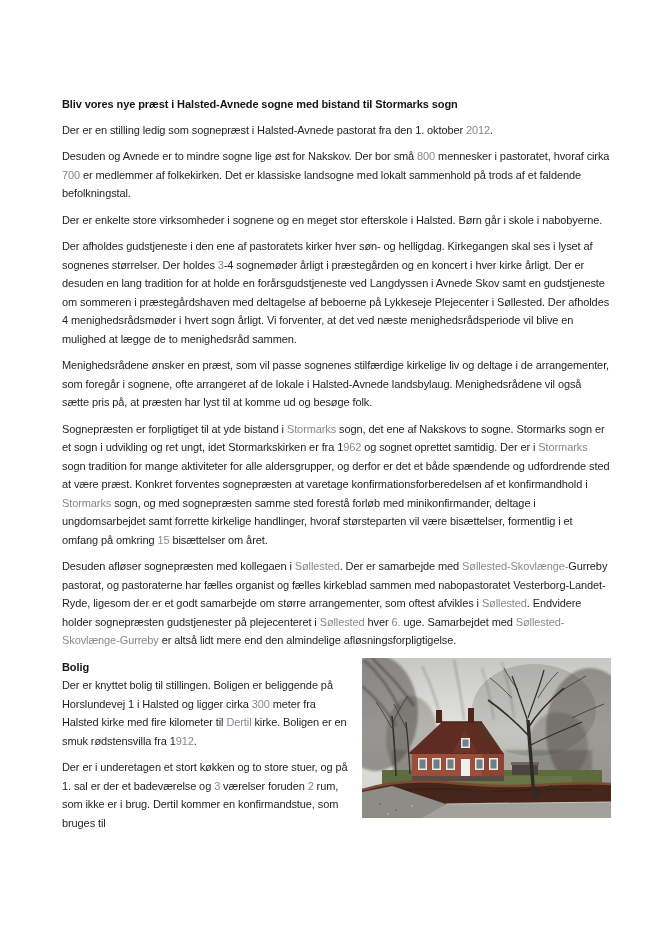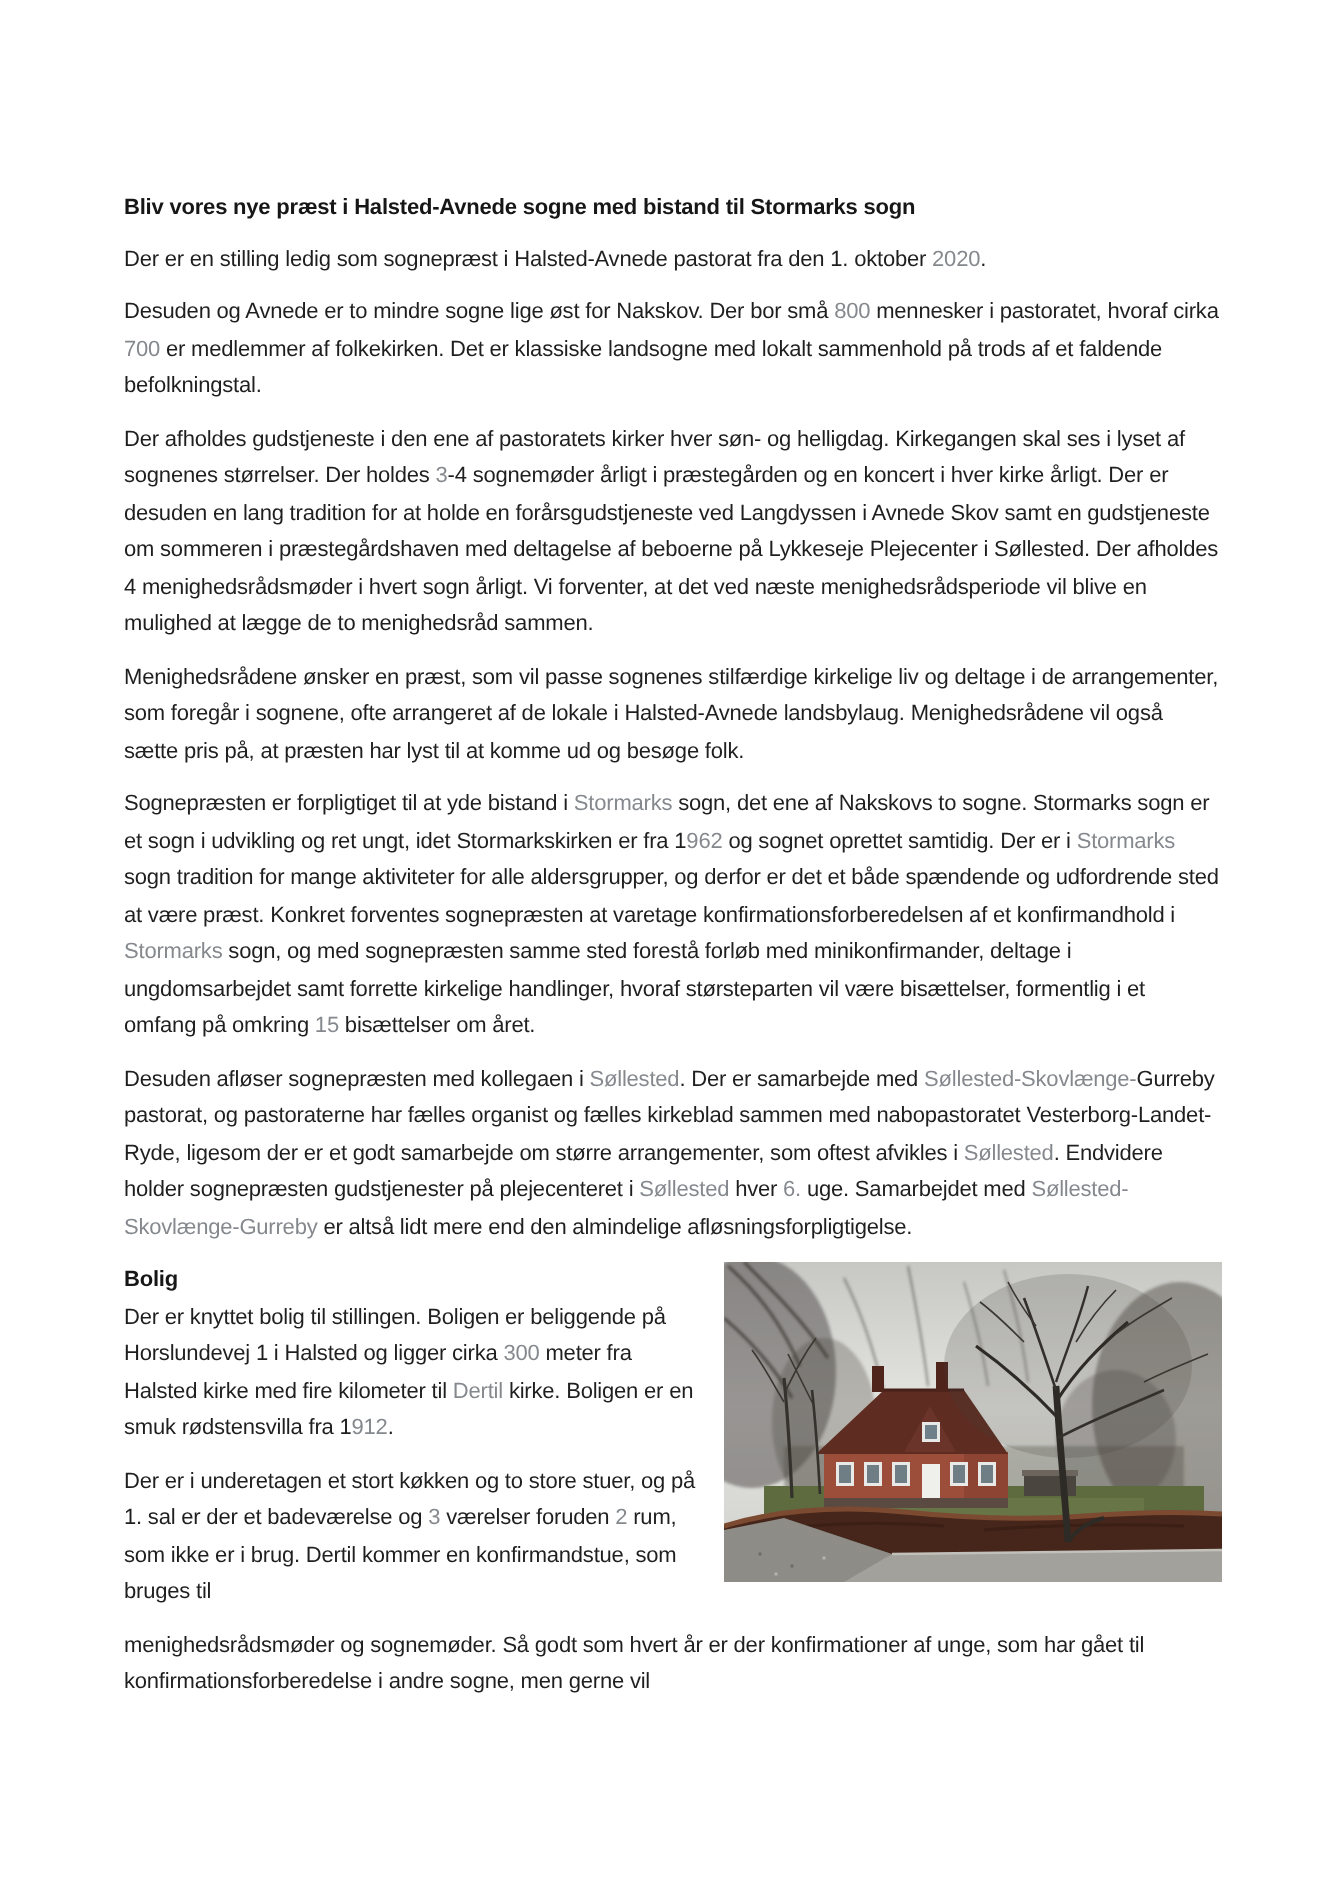--- a/index.html
+++ b/index.html
@@ -42,24 +42,25 @@
   figure.photo svg{display:block;width:249px;height:160px;}
 </style>
 </head>
 <body>
 
 <div class="page">
   <div class="content">
 
     <h1 class="doc-title">Bliv vores nye præst i Halsted-Avnede sogne med bistand til Stormarks sogn</h1>
 
-    <p class="doc-par"><span>Der er en stilling ledig som sognepræst i Halsted-Avnede pastorat fra den 1. oktober </span><span class="muted">2020</span><span>.</span></p>
+    <p class="doc-par"><span>Der er en stilling ledig som sognepræst i Halsted-Avnede pastorat fra den 1. oktober </span><span class="muted">2012</span><span>.</span></p>
 
     <p class="doc-par"><span>Desuden og Avnede er to mindre sogne lige øst for Nakskov. Der bor små </span><span class="muted">800</span><span> mennesker i pastoratet, hvoraf cirka </span><span class="muted">700</span><span> er medlemmer af folkekirken. Det er klassiske landsogne med lokalt sammenhold på trods af et faldende befolkningstal.</span></p>
 
+    <p class="doc-par"><span>Der er enkelte store virksomheder i sognene og en meget stor efterskole i Halsted. Børn går i skole i nabobyerne.</span></p>
 
     <p class="doc-par"><span>Der afholdes gudstjeneste i den ene af pastoratets kirker hver søn- og helligdag. Kirkegangen skal ses i lyset af sognenes størrelser. Der holdes </span><span class="muted">3</span><span>-4 sognemøder årligt i præstegården og en koncert i hver kirke årligt. Der er desuden en lang tradition for at holde en forårsgudstjeneste ved Langdyssen i Avnede Skov samt en gudstjeneste om sommeren i præstegårdshaven med deltagelse af beboerne på Lykkeseje Plejecenter i Søllested. Der afholdes 4 menighedsrådsmøder i hvert sogn årligt. Vi forventer, at det ved næste menighedsrådsperiode vil blive en mulighed at lægge de to menighedsråd sammen.</span></p>
 
     <p class="doc-par"><span>Menighedsrådene ønsker en præst, som vil passe sognenes stilfærdige kirkelige liv og deltage i de arrangementer, som foregår i sognene, ofte arrangeret af de lokale i Halsted-Avnede landsbylaug. Menighedsrådene vil også sætte pris på, at præsten har lyst til at komme ud og besøge folk.</span></p>
 
     <p class="doc-par"><span>Sognepræsten er forpligtiget til at yde bistand i </span><span class="muted">Stormarks</span><span> sogn, det ene af Nakskovs to sogne. Stormarks sogn er et sogn i udvikling og ret ungt, idet Stormarkskirken er fra 1</span><span class="muted">962</span><span> og sognet oprettet samtidig. Der er i </span><span class="muted">Stormarks</span><span> sogn tradition for mange aktiviteter for alle aldersgrupper, og derfor er det et både spændende og udfordrende sted at være præst. Konkret forventes sognepræsten at varetage konfirmationsforberedelsen af et konfirmandhold i </span><span class="muted">Stormarks</span><span> sogn, og med sognepræsten samme sted forestå forløb med minikonfirmander, deltage i ungdomsarbejdet samt forrette kirkelige handlinger, hvoraf størsteparten vil være bisættelser, formentlig i et omfang på omkring </span><span class="muted">15</span><span> bisættelser om året.</span></p>
 
     <p class="doc-par"><span>Desuden afløser sognepræsten med kollegaen i </span><span class="muted">Søllested</span><span>. Der er samarbejde med </span><span class="muted">Søllested-Skovlænge-</span><span>Gurreby pastorat, og pastoraterne har fælles organist og fælles kirkeblad sammen med nabopastoratet Vesterborg-Landet-Ryde, ligesom der er et godt samarbejde om større arrangementer, som oftest afvikles i </span><span class="muted">Søllested</span><span>. Endvidere holder sognepræsten gudstjenester på plejecenteret i </span><span class="muted">Søllested</span><span> hver </span><span class="muted">6.</span><span> uge. Samarbejdet med </span><span class="muted">Søllested-Skovlænge-Gurreby</span><span> er altså lidt mere end den almindelige afløsningsforpligtigelse.</span></p>
 
     <div class="bolig-section">
@@ -160,17 +161,16 @@
             <path d="M30,70 C24,60 20,52 14,44 M31,64 C36,54 40,46 46,38 M45,72 C40,62 36,54 32,46" stroke="#3a3631" stroke-width="0.8" fill="none"></path>
           </g>
         </svg>
       </figure>
 
       <h2 class="doc-sub">Bolig</h2>
       <p class="doc-par"><span>Der er knyttet bolig til stillingen. Boligen er beliggende på Horslundevej 1 i Halsted og ligger cirka </span><span class="muted">300</span><span> meter fra Halsted kirke med fire kilometer til </span><span class="muted">Dertil</span><span> kirke. Boligen er en smuk rødstensvilla fra 1</span><span class="muted">912</span><span>.</span></p>
 
       <p class="doc-par"><span>Der er i underetagen et stort køkken og to store stuer, og på 1. sal er der et badeværelse og </span><span class="muted">3</span><span> værelser foruden </span><span class="muted">2</span><span> rum, som ikke er i brug. Dertil kommer en konfirmandstue, som bruges til</span></p>
 
-      <p class="doc-par last"><span>menighedsrådsmøder og sognemøder. Så godt som hvert år er der konfirmationer af unge, som har gået til konfirmationsforberedelse i andre sogne, men gerne vil</span></p>
     </div>
 
   </div>
 </div>
 
 </body></html>

